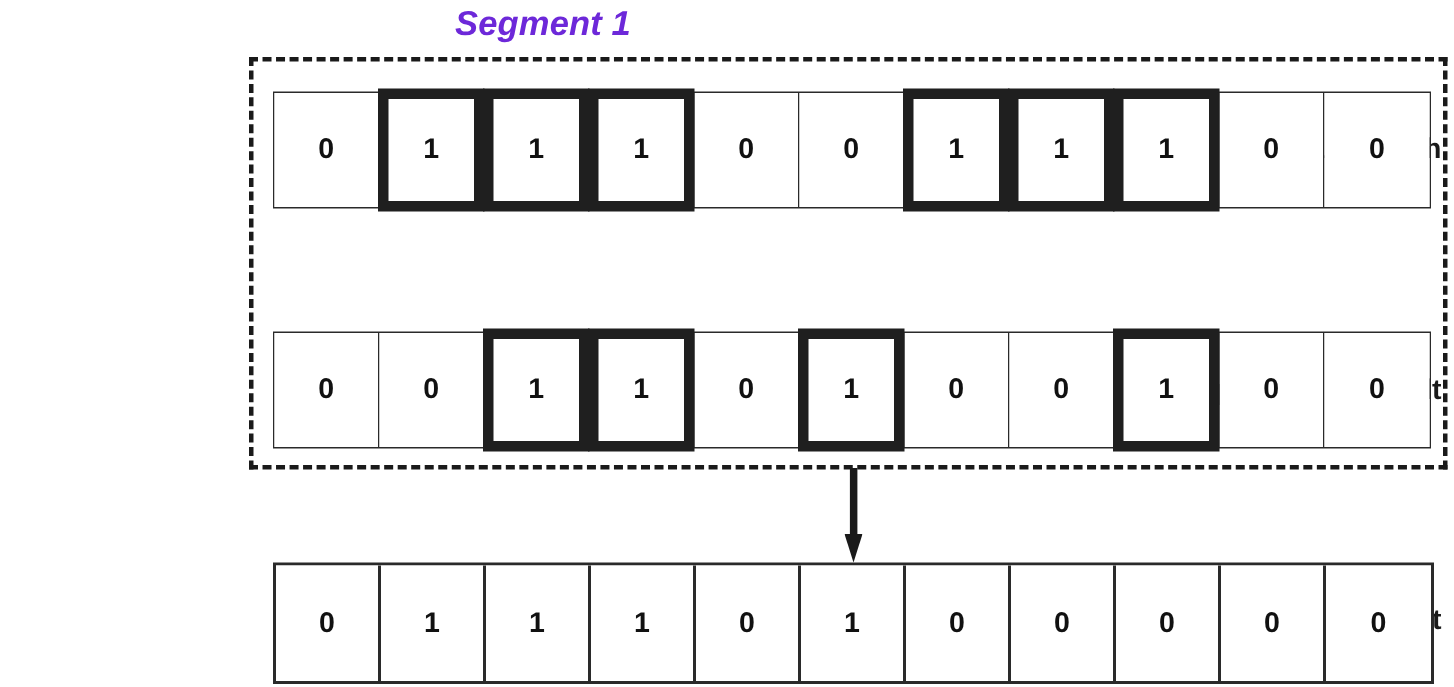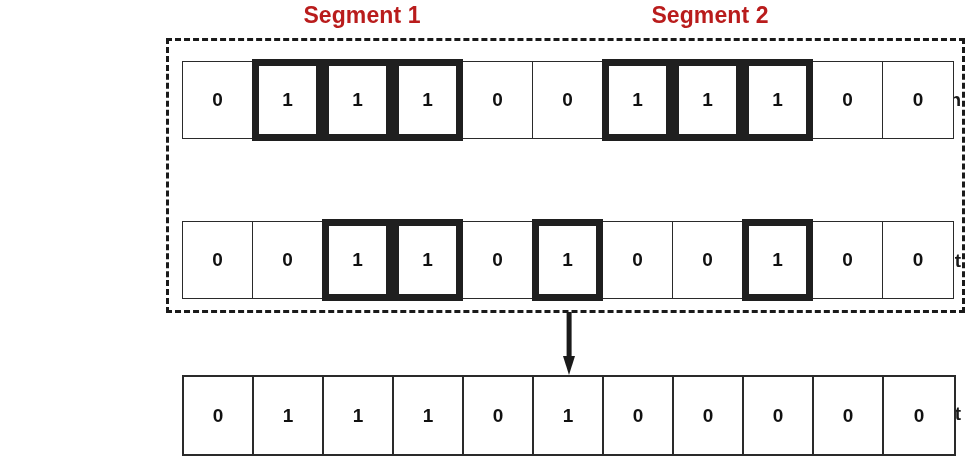--- a/index.html
+++ b/index.html
@@ -21,24 +21,25 @@
     overflow: hidden;
   }
 
   
   .segment-title {
     position: absolute;
     top: 2px;
     font-size: 23px;
     font-weight: bold;
     letter-spacing: 0.1px;
-    color: #b91c1c;
+    color: #6d28d9;
     white-space: nowrap;
     text-align: left;
     transform: translateX(-50%);
+    font-style: italic;
   }
 
   
   #dashed-region {
     position: absolute;
     left: 166px;
     top: 38px;
     width: 799px;
     height: 275px;
     border: 3px dashed #1a1a1a;
@@ -112,21 +113,20 @@
     width: 12px;
     height: 64px;
   }
 </style>
 </head>
 <body>
 
 <div id="canvas">
 
   <div class="segment-title" style="left:362px">Segment 1</div>
-  <div class="segment-title" style="left:710px">Segment 2</div>
 
   <div id="dashed-region"></div>
 
   <div class="row-label" style="top:100px">ground truth</div>
   <div class="row-label" style="top:261px">point-wise result</div>
   <div class="row-label" style="top:414px">adjusted result</div>
 
   <div class="seq-row thin" id="row-0" style="top:61px">
       <div class="cell">
         <span class="digit">0</span>

